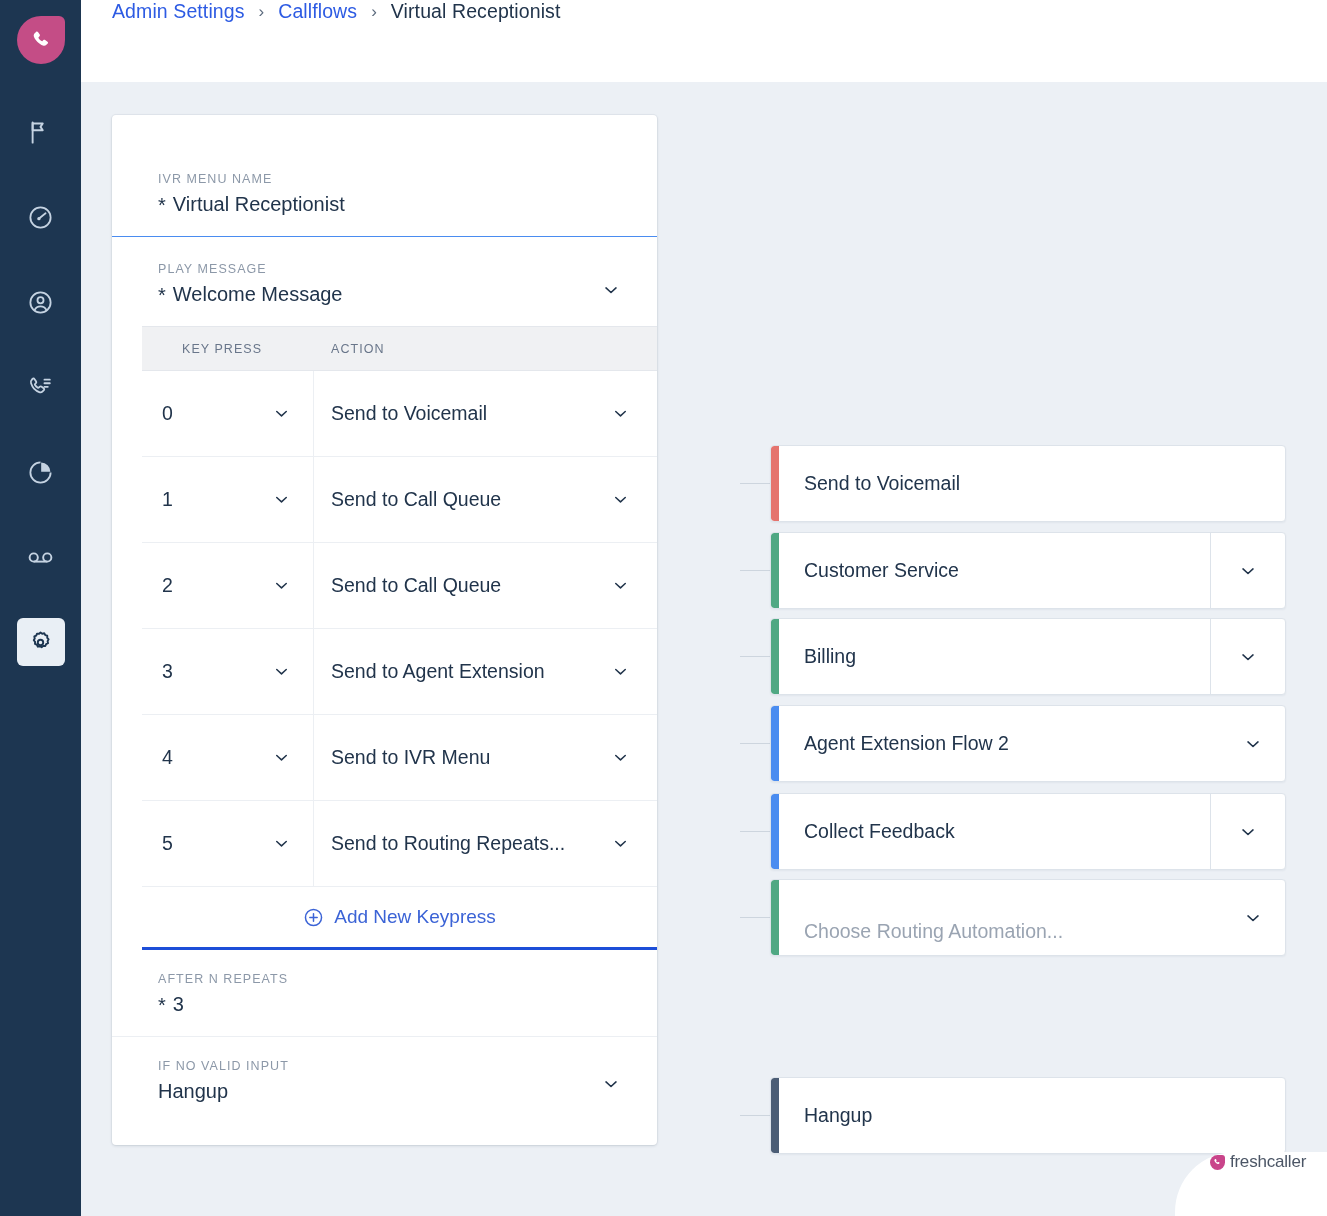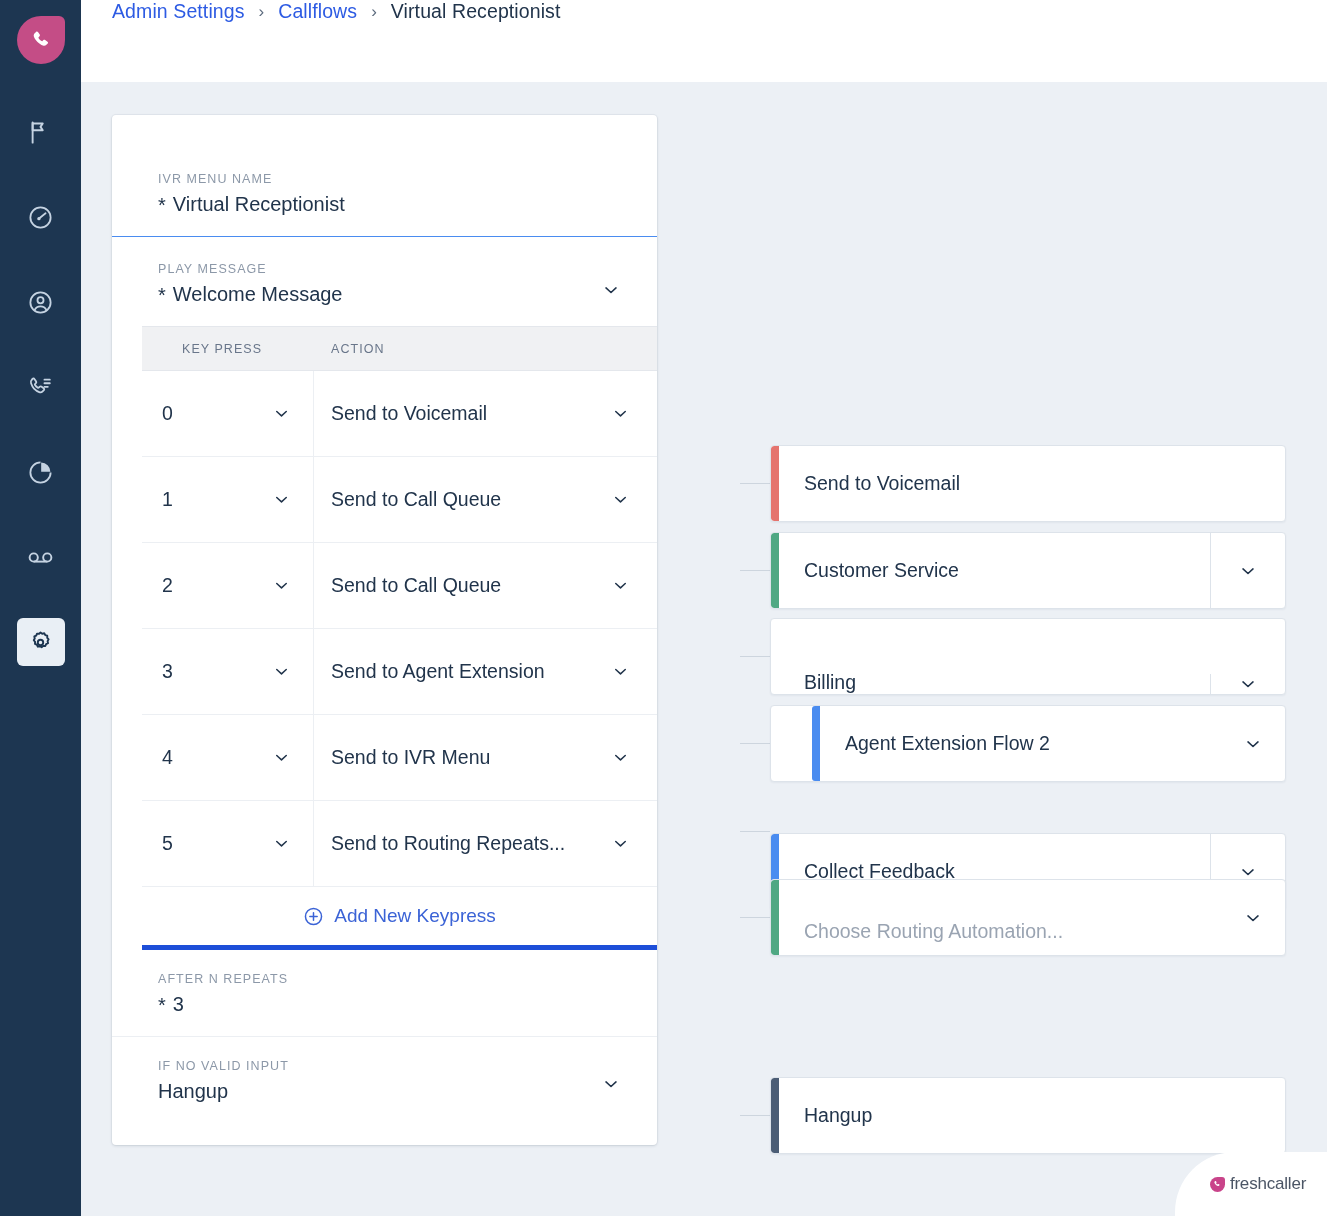--- a/index.html
+++ b/index.html
@@ -103,21 +103,21 @@
   }
   .cell-key { width: 172px; padding: 0 22px 0 20px; border-right: 1px solid #eceff3; }
   .cell-action { flex: 1; padding: 0 27px 0 17px; min-width: 0; }
   .cell-action .txt {
     overflow: hidden; text-overflow: ellipsis; white-space: nowrap;
     padding-right: 10px;
   }
 
   .add-row {
     height: 63px; display: flex; align-items: center; justify-content: center;
-    border-bottom: 5px solid #1d4ed8;
+    border-bottom: 3px solid #1d4ed8;
     cursor: pointer;
   }
   .add-row .lbl {
     font-size: 19px; color: #3b63d6; margin-left: 10px; font-weight: 500;
   }
 
   
   .flow-area { position: absolute; left: 604px; top: 0; width: 560px; height: 100%; }
   .flow-card {
     position: absolute; left: 85px; width: 516px;
@@ -149,21 +149,21 @@
 
   
   .chev { display: block; }
 
   
   .fc-badge {
     position: absolute; right: 0; bottom: 0;
     width: 152px; height: 64px;
     background: #ffffff;
     border-top-left-radius: 60px;
-    display: flex; align-items: center; justify-content: center;
+    display: flex; align-items: flex-start; justify-content: center;
     padding-left: 14px;
     z-index: 5;
   }
   .fc-inner { display: flex; align-items: center; gap: 5px; }
   .fc-dot {
     width: 15px; height: 15px; background: #c9448a;
     border-radius: 50% 3px 50% 50%;
     display: flex; align-items: center; justify-content: center;
   }
   .fc-text { font-size: 17px; color: #4b5565; letter-spacing: -.2px; }
@@ -409,45 +409,45 @@
             <span class="flow-label">Customer Service</span>
           </div>
           <div class="flow-toggle">
             <svg class="chev" width="20" height="20" viewBox="0 0 24 24" fill="none" stroke="#21344b" stroke-width="1.9" stroke-linecap="round" stroke-linejoin="round">
                 <path d="M6 9.5l6 5.5 6-5.5"></path>
               </svg>
           </div>
         </div>
 
         <div class="connector" style="top:574px;"></div>
-        <div class="flow-card" style="top:536px;height:77px;align-items:flex-end;">
+        <div class="flow-card" style="top:536px;height:77px;">
           <div class="accent" style="background:#4fa883;"></div>
           <div class="flow-body">
             <span class="flow-label">Billing</span>
           </div>
           <div class="flow-toggle">
             <svg class="chev" width="20" height="20" viewBox="0 0 24 24" fill="none" stroke="#21344b" stroke-width="1.9" stroke-linecap="round" stroke-linejoin="round">
                 <path d="M6 9.5l6 5.5 6-5.5"></path>
               </svg>
           </div>
         </div>
 
         <div class="connector" style="top:661px;"></div>
-        <div class="flow-card" style="top:623px;height:77px;padding-left:41px;">
+        <div class="flow-card" style="top:623px;height:77px;">
           <div class="accent" style="background:#4a8cf0;"></div>
           <div class="flow-body">
             <span class="flow-label">Agent Extension Flow 2</span>
             <svg class="chev" width="20" height="20" viewBox="0 0 24 24" fill="none" stroke="#21344b" stroke-width="1.9" stroke-linecap="round" stroke-linejoin="round">
                 <path d="M6 9.5l6 5.5 6-5.5"></path>
               </svg>
           </div>
         </div>
 
         <div class="connector" style="top:749px;"></div>
-        <div class="flow-card" style="top:711px;height:77px;margin-top:40px;">
+        <div class="flow-card" style="top:711px;height:77px;">
           <div class="accent" style="background:#4a8cf0;"></div>
           <div class="flow-body">
             <span class="flow-label">Collect Feedback</span>
           </div>
           <div class="flow-toggle">
             <svg class="chev" width="20" height="20" viewBox="0 0 24 24" fill="none" stroke="#21344b" stroke-width="1.9" stroke-linecap="round" stroke-linejoin="round">
                 <path d="M6 9.5l6 5.5 6-5.5"></path>
               </svg>
           </div>
         </div>

